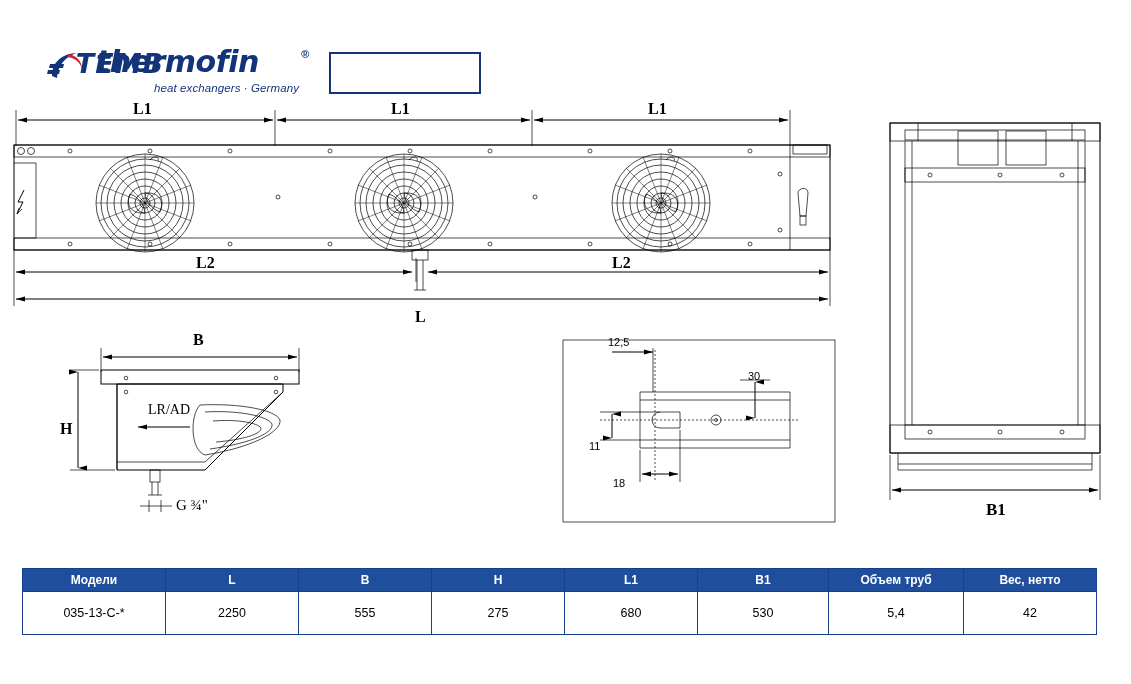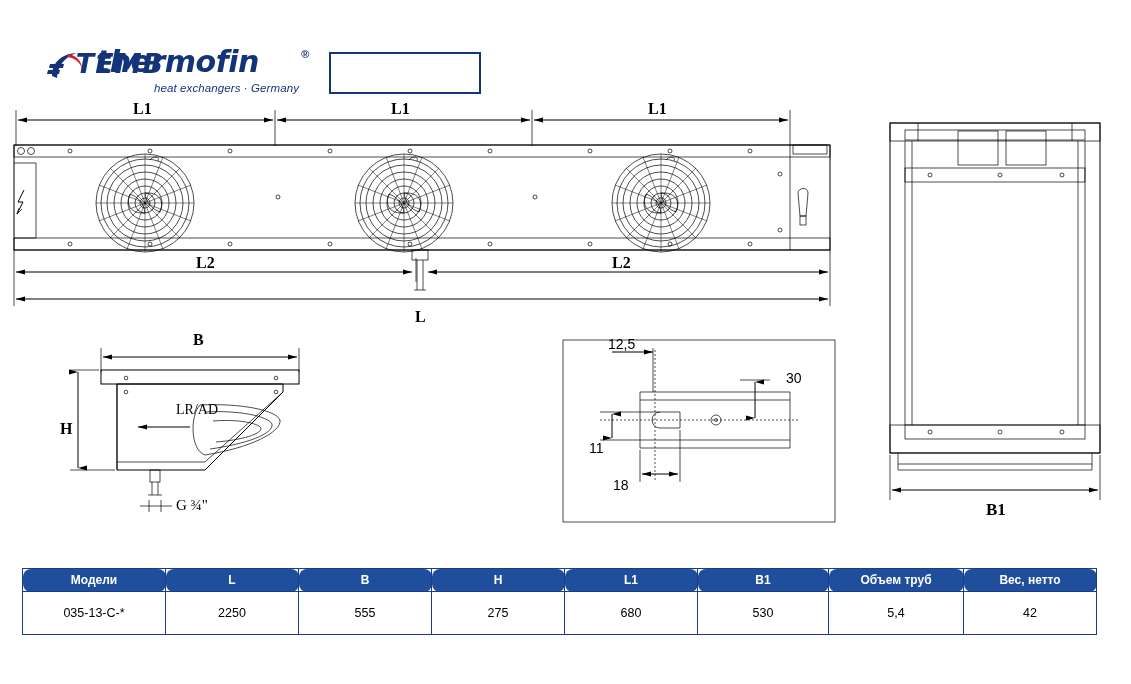--- a/index.html
+++ b/index.html
@@ -48,21 +48,21 @@
 
   
   .lbl {
     position: absolute;
     font-family: "Liberation Serif", serif;
     font-size: 16px;
     color: #000;
     white-space: nowrap;
   }
   .lbl-b { font-weight: bold; }
-  .lbl-s { font-size: 14px; font-family: "Liberation Sans", sans-serif; }
+  .lbl-s { font-size: 11px; font-family: "Liberation Sans", sans-serif; }
 
   svg { position: absolute; left: 0; top: 0; overflow: visible; }
   .ln { stroke: #000; stroke-width: 1; fill: none; }
   .ln-thin { stroke: #000; stroke-width: 0.7; fill: none; }
   .ln-dot { stroke: #000; stroke-width: 0.7; fill: none; stroke-dasharray: 2 2; }
 
   
   #spec-table {
     position: absolute; left: 22px; top: 568px;
     border-collapse: collapse;
@@ -72,21 +72,20 @@
     border: 1px solid #1a3c8c;
     text-align: center;
     vertical-align: middle;
   }
   #spec-table thead th {
     background: #1f4e9c;
     color: #ffffff;
     font-weight: bold;
     height: 22px;
     padding: 0 6px;
-    border-radius: 8px;
   }
   #spec-table thead tr.units th {
     height: 20px;
   }
   #spec-table tbody td {
     background: #ffffff;
     color: #000;
     height: 40px;
     font-size: 12.5px;
   }
@@ -381,25 +380,25 @@
 <div class="lbl lbl-b" style="left:133px; top:100px;">L1</div>
 <div class="lbl lbl-b" style="left:391px; top:100px;">L1</div>
 <div class="lbl lbl-b" style="left:648px; top:100px;">L1</div>
 
 <div class="lbl lbl-b" style="left:196px; top:254px;">L2</div>
 <div class="lbl lbl-b" style="left:612px; top:254px;">L2</div>
 <div class="lbl lbl-b" style="left:415px; top:308px;">L</div>
 
 <div class="lbl lbl-b" style="left:193px; top:331px;">B</div>
 <div class="lbl lbl-b" style="left:60px; top:420px;">H</div>
-<div class="lbl" style="left:148px; top:402px; font-size:14px;margin-left:28px;">LR/AD</div>
+<div class="lbl" style="left:148px; top:402px; font-size:14px;">LR/AD</div>
 <div class="lbl" style="left:176px; top:497px; font-size:15px;">G ¾"</div>
 
 <div class="lbl lbl-s" style="left:608px; top:336px;">12,5</div>
-<div class="lbl lbl-s" style="left:748px; top:370px;margin-left:38px;">30</div>
+<div class="lbl lbl-s" style="left:748px; top:370px;">30</div>
 <div class="lbl lbl-s" style="left:589px; top:440px;text-align:center;">11</div>
 <div class="lbl lbl-s" style="left:613px; top:471px;margin-top:6px;">18</div>
 
 <div class="lbl lbl-b" style="left:986px; top:500px; font-size:17px;">B1</div>
 
 <table id="spec-table">
   <thead>
     <tr>
       <th style="width:130px;">Модели</th>
       <th style="width:120px;">L</th>

